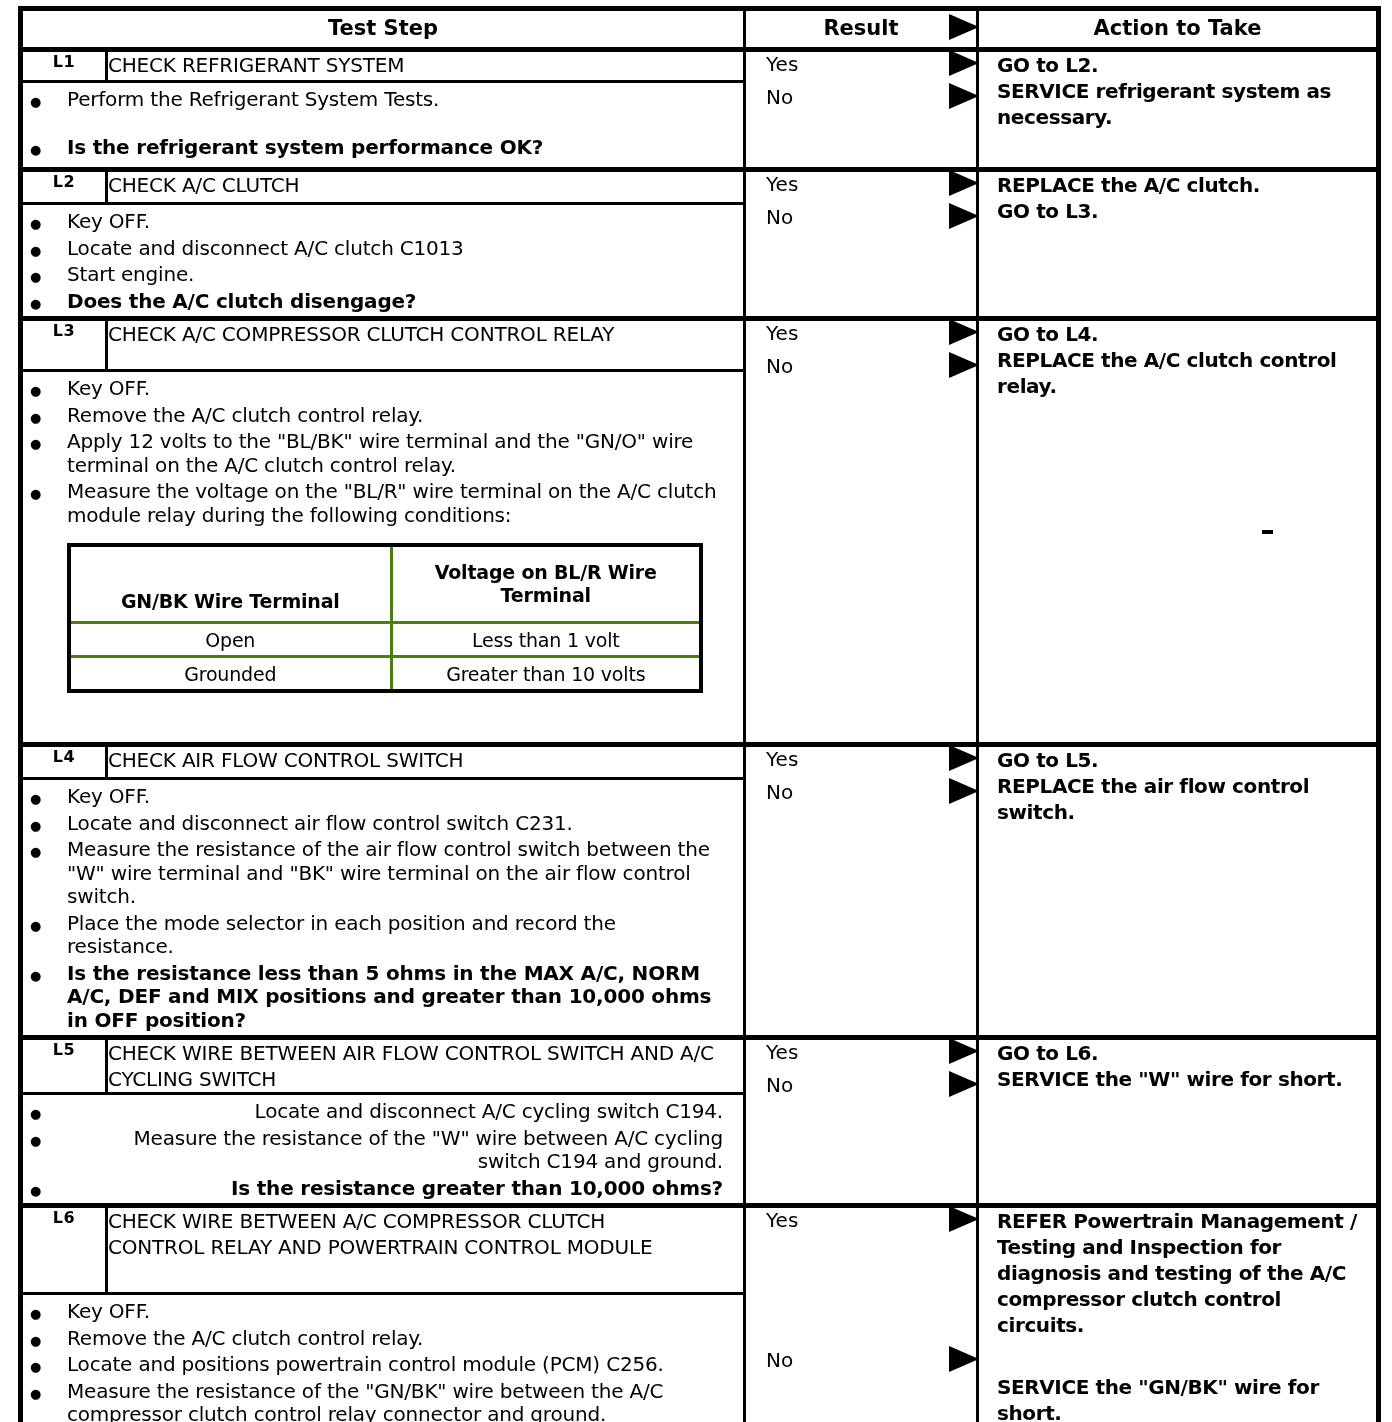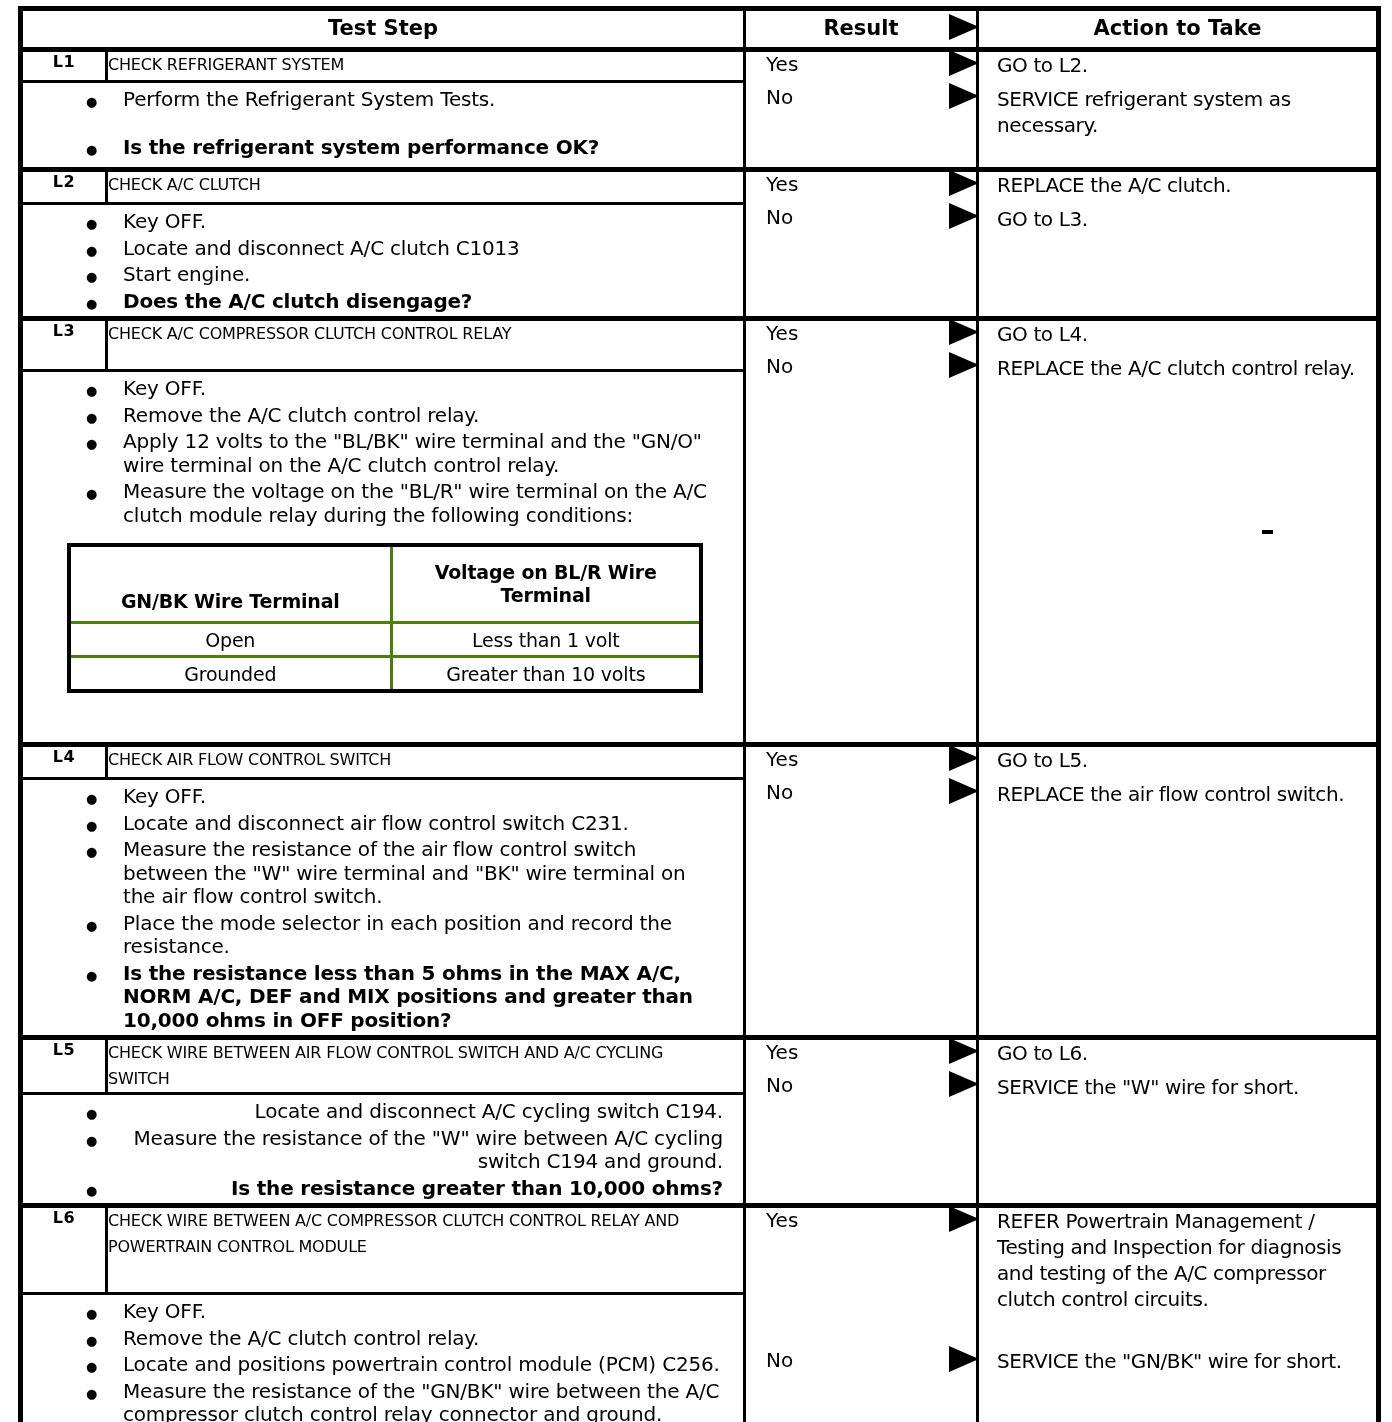--- a/index.html
+++ b/index.html
@@ -32,28 +32,28 @@
   th.h-result{position:relative;}
   th.h-result .arrow{position:absolute;right:-3px;top:3px;}
 
   
   tr.trow td{border-top:5px solid #000;}
   td.id{
     text-align:center;font-size:16px;font-weight:700;
     padding-top:4px;letter-spacing:.5px;
   }
   td.title{
-    font-size:16px;line-height:26px;font-weight:400;
+    font-size:20px;line-height:26px;font-weight:400;
     padding:4px 10px 5px 16px;letter-spacing:-0.2px;
   }
   td.title .t-inner{max-width:614px;}
 
   
   td.body{padding:4px 8px 6px 0;}
-  td.body ul{margin:0;padding:2px 20px 0 100px;list-style:none;}
+  td.body ul{margin:0;padding:2px 20px 0 44px;list-style:none;}
   td.body li{
     position:relative;font-size:20px;line-height:23.5px;
     margin:3px 0 3px 0;letter-spacing:-0.2px;
   }
   td.body li::before{
     content:"\25CF";position:absolute;left:-37px;top:2px;font-size:13px;
   }
   td.body li.q{font-weight:700;}
   
   tr.s1 td.body li + li{margin-top:24px;}
@@ -67,24 +67,24 @@
   tr.t6{height:88px;} tr.r6 td.body{height:172px;}
 
   
   td.result{position:relative;}
   td.result .ritem{
     position:relative;font-size:20px;line-height:24px;
     padding-left:20px;min-height:24px;
   }
   td.result .ritem + .ritem{margin-top:9px;}
   td.action .aitem{
-    font-size:20px;line-height:26px;font-weight:400;
+    font-size:20px;line-height:26px;font-weight:700;
     padding:0 6px 0 18px;letter-spacing:-0.4px;
   }
-  td.action .aitem + .aitem{margin-top:8px;}
+  td.action .aitem + .aitem{margin-top:0;}
 
   
   .ofs1{padding-top:44px;} .ofs2{padding-top:42px;}
   .ofs3{padding-top:64px;} .ofs4{padding-top:40px;}
   .ofs5{padding-top:60px;} .ofs6{padding-top:92px;}
   
   td.result.ofs6 .ritem + .ritem{margin-top:116px;}
   td.action.ofs6 .aitem + .aitem{margin-top:36px;}
 
   

